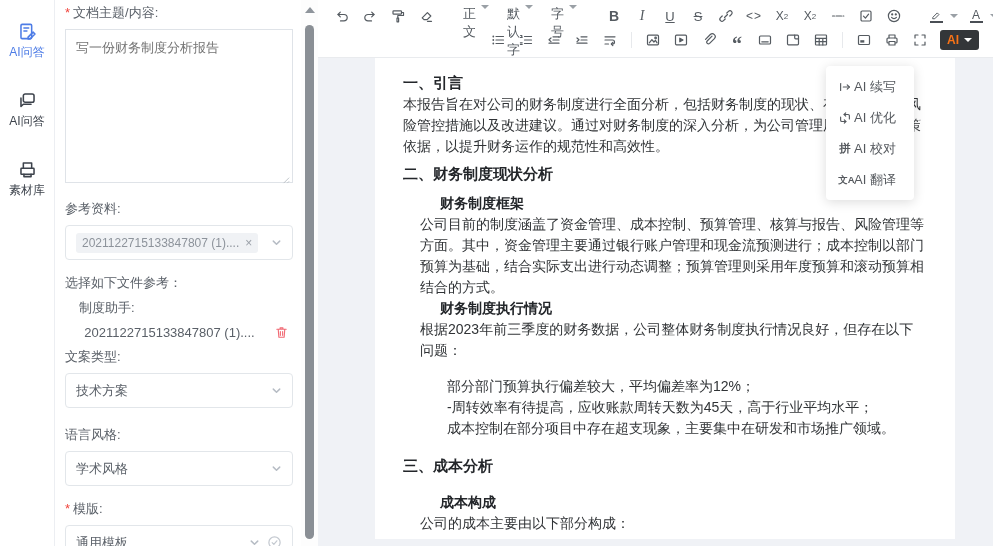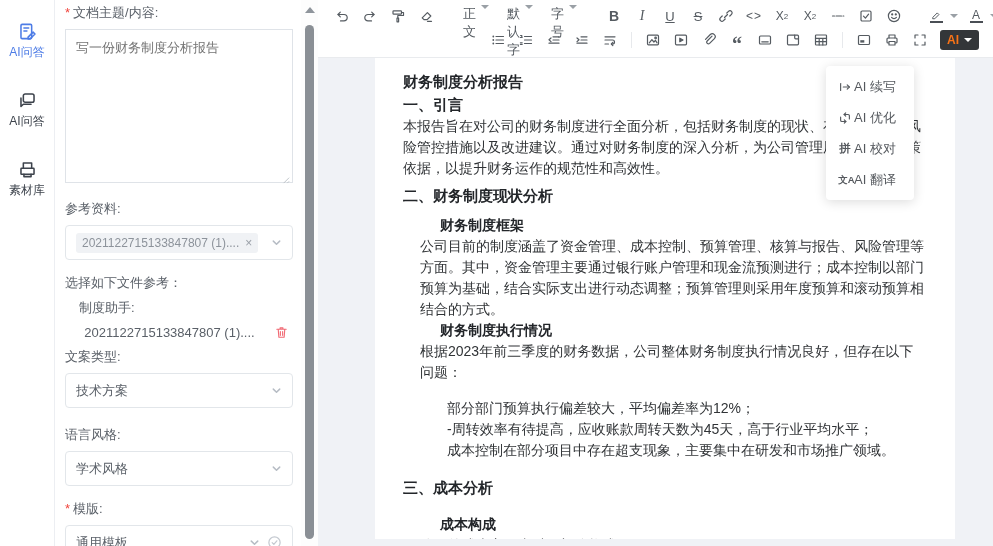--- a/index.html
+++ b/index.html
@@ -384,21 +384,20 @@
           </span>
         <span class="ai-btn">
             <span class="ai-txt">AI</span>
             <span class="caret"></span>
           </span>
       </div>
     </div>
 
     <div class="doc-area">
       <div class="page">
-        <div class="doc-title">财务制度分析报告</div>
         <div class="h-sec">一、引言</div>
         <div>本报告旨在对公司的财务制度进行全面分析，包括财务制度的现状、存在的问题、风险管控措施以及改进建议。通过对财务制度的深入分析，为公司管理层提供科学决策依据，以提升财务运作的规范性和高效性。</div>
         <div class="h-sec" style="margin-top:6px">二、财务制度现状分析</div>
         <div class="indent-1">
           <div class="h-sub">财务制度框架</div>
           <div>公司目前的制度涵盖了资金管理、成本控制、预算管理、核算与报告、风险管理等方面。其中，资金管理主要通过银行账户管理和现金流预测进行；成本控制以部门预算为基础，结合实际支出进行动态调整；预算管理则采用年度预算和滚动预算相结合的方式。</div>
           <div class="h-sub" style="margin-top:0">财务制度执行情况</div>
           <div>根据2023年前三季度的财务数据，公司整体财务制度执行情况良好，但存在以下问题：</div>
           <div class="gap"></div>
           <div class="issue">部分部门预算执行偏差较大，平均偏差率为12%；</div>

